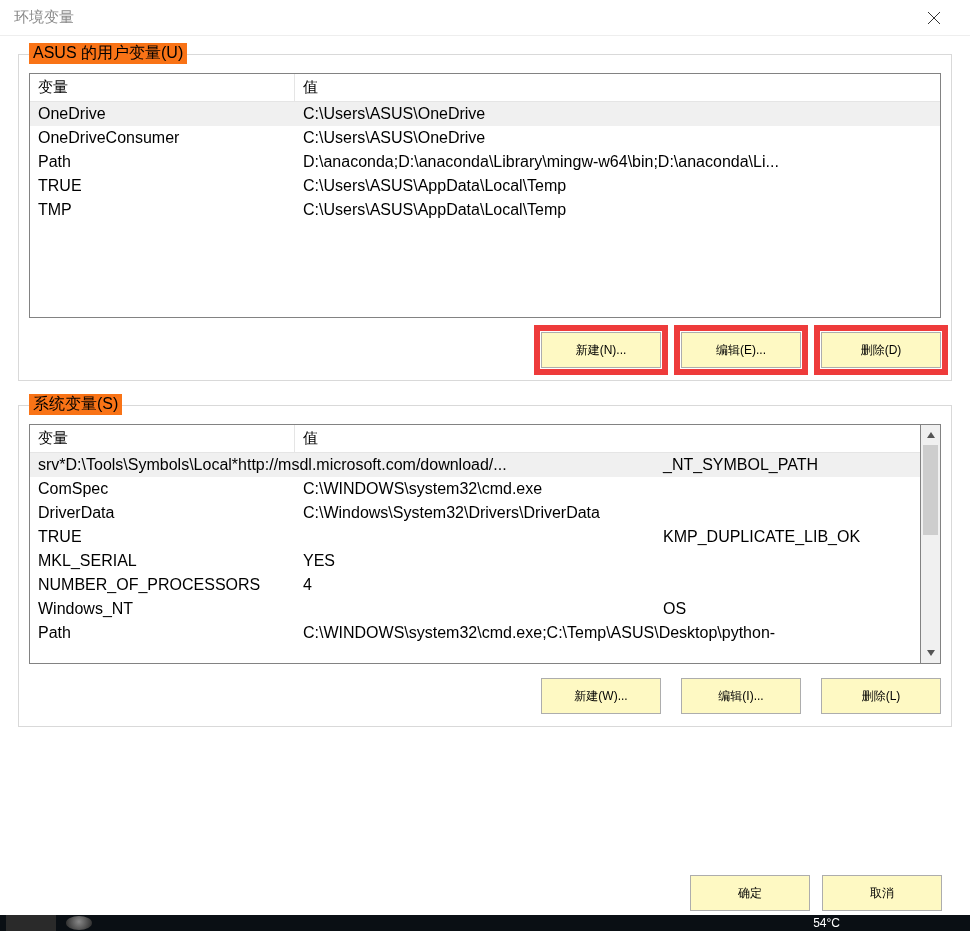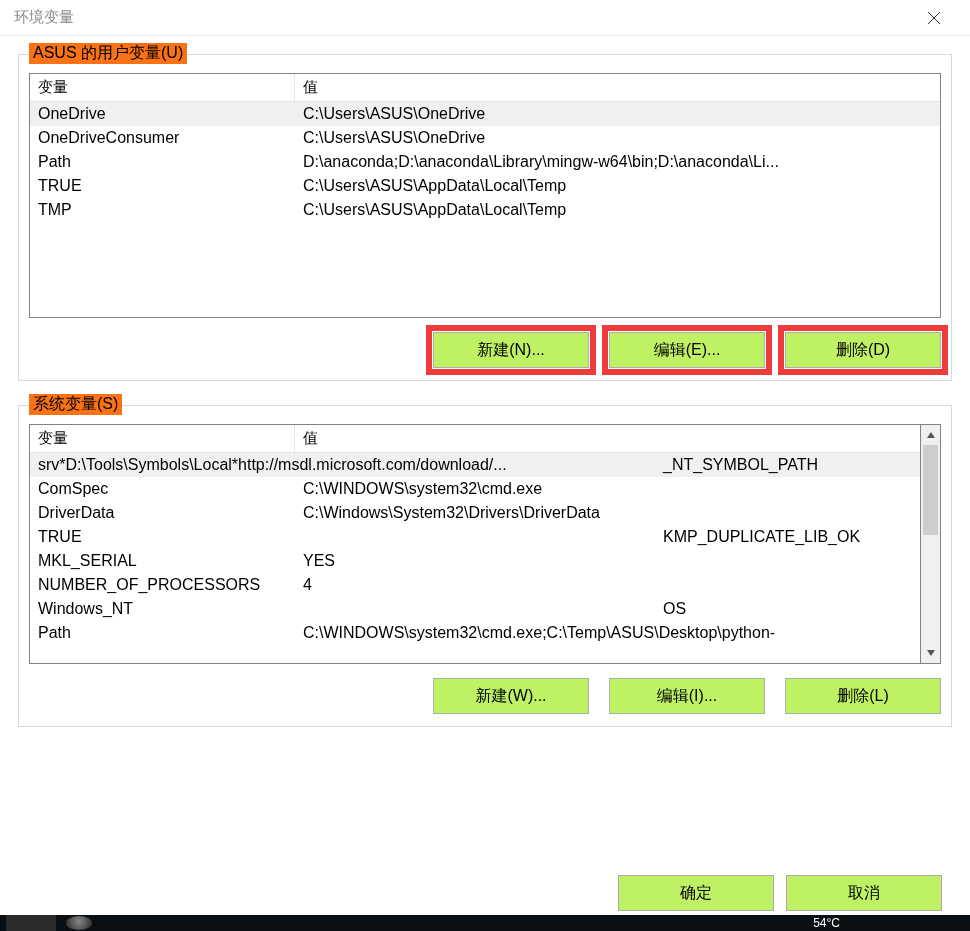--- a/index.html
+++ b/index.html
@@ -99,25 +99,25 @@
       position: absolute; top: 0; left: 2px; right: 2px;
       height: 90px; background: #cdcdcd;
     }
     .button-row {
       display: flex;
       justify-content: flex-end;
       gap: 20px;
       padding: 14px 0 0 0;
     }
     .btn {
-      width: 156px;
+      width: 120px;
       height: 36px;
-      background: #bef264;
+      background: #fef9c3;
       border: 1px solid #adadad;
-      font-size: 16px;
+      font-size: 12px;
       font-family: inherit;
       cursor: pointer;
     }
     .btn-highlight {
       outline: 6px solid #ee3b3b;
       outline-offset: 1px;
     }
     .footer {
       display: flex;
       justify-content: flex-end;

